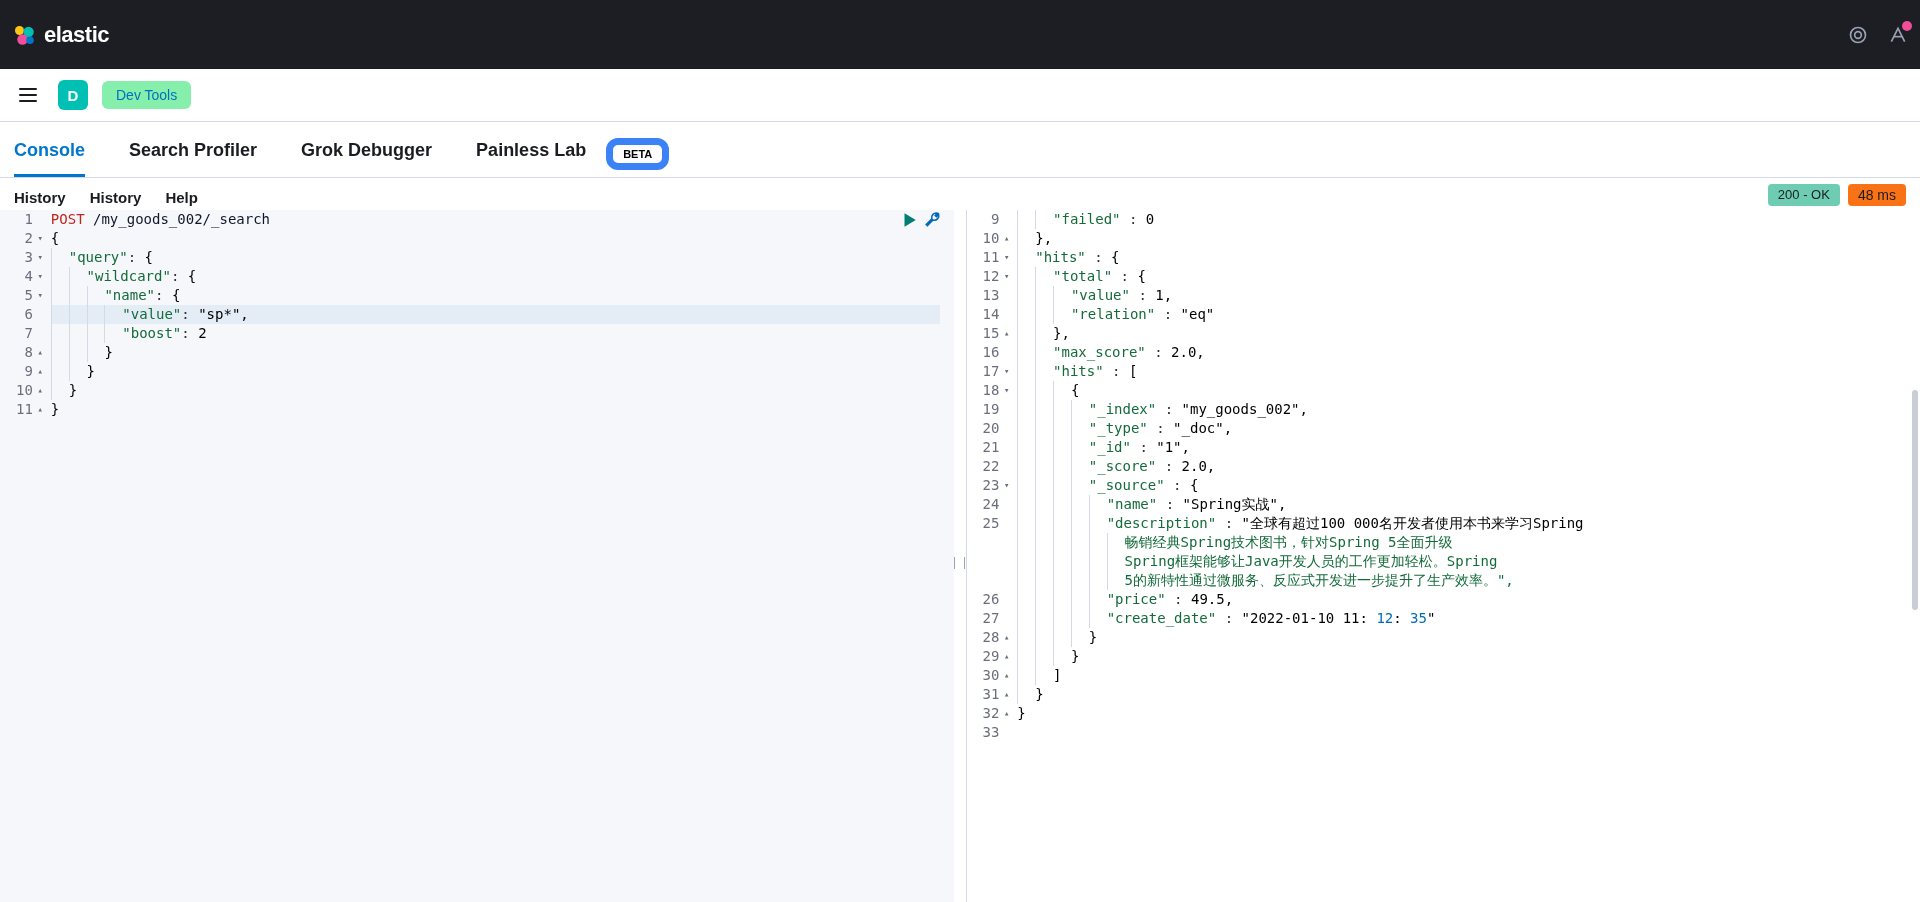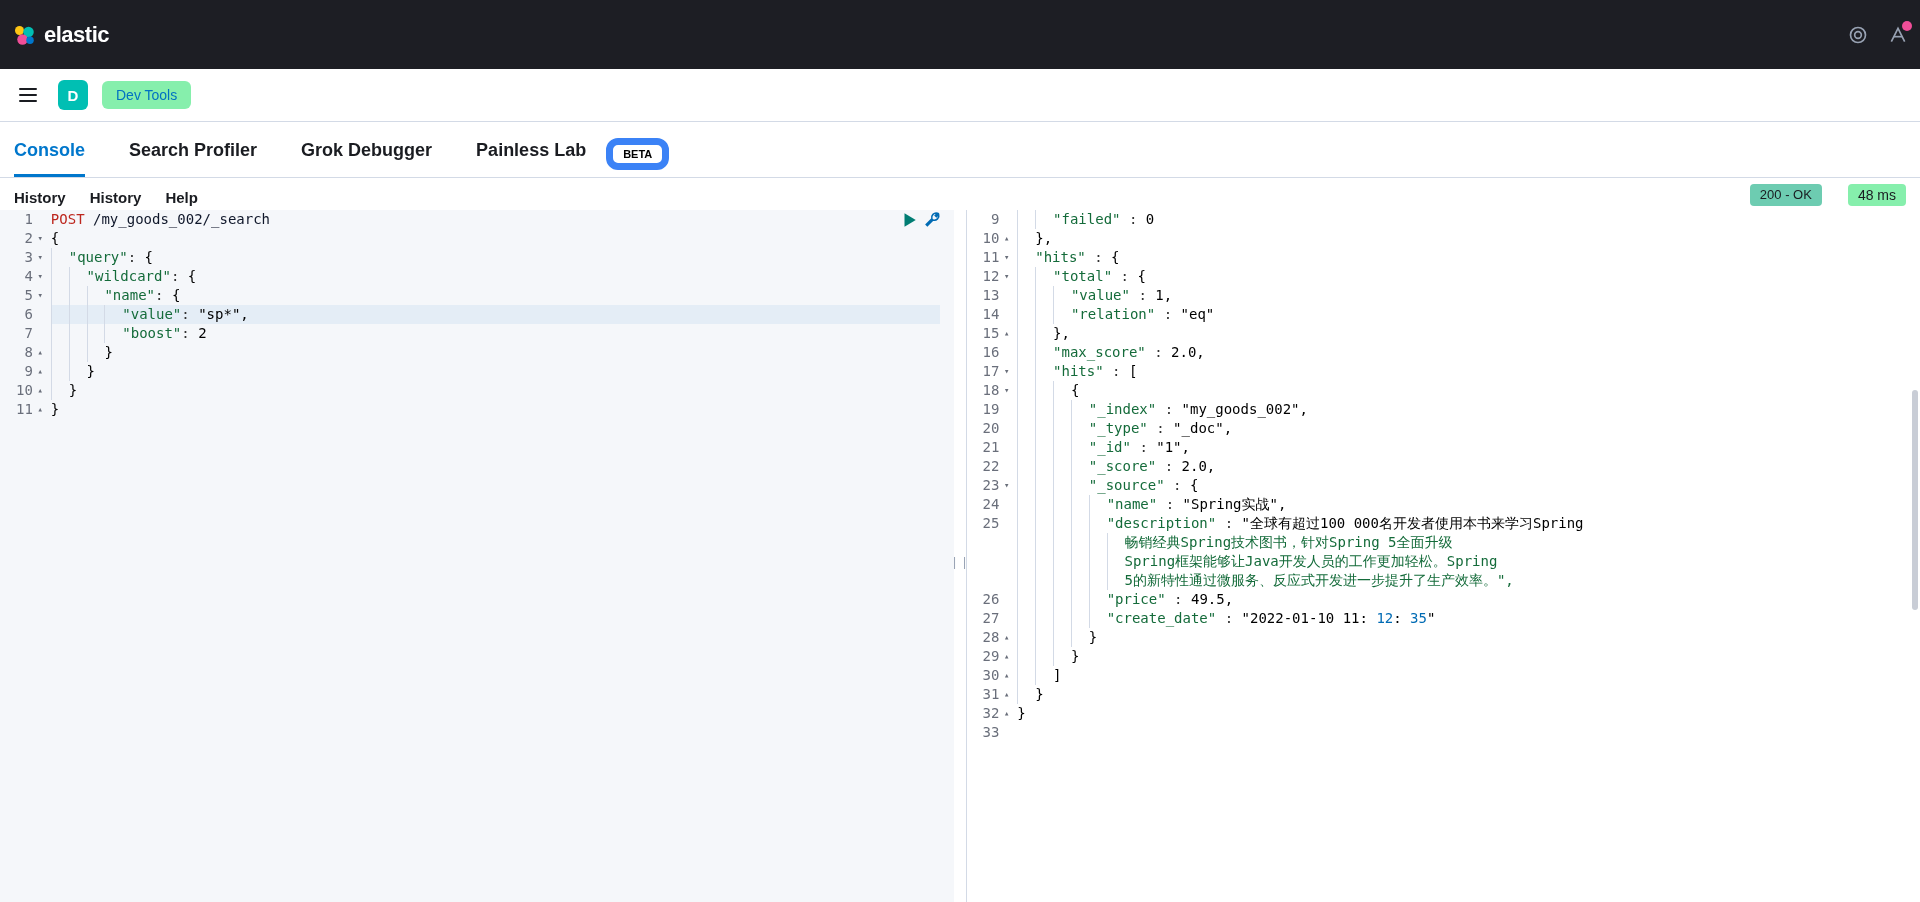--- a/index.html
+++ b/index.html
@@ -29,21 +29,21 @@
 .tab { padding: 10px 0 13px; font-size: 18px; font-weight: 700; color: #1a1c21; cursor: pointer; border-bottom: 3px solid transparent; }
 .tab.active { color: #0077cc; border-bottom-color: #0077cc; }
 .beta { font-size: 11px; font-weight: 700; border: 7px solid #3b82f6; border-radius: 12px; padding: 3px 10px; margin-left: -24px; }
 
 
 .toolbar { display: flex; align-items: flex-end; padding: 6px 14px 4px; }
 .toolbar-left { display: flex; gap: 24px; }
 .toolbar-link { font-size: 15px; font-weight: 700; color: #1a1c21; cursor: pointer; }
 .toolbar-right { margin-left: auto; display: flex; gap: 8px; }
 .status-badge { background: #6dccb1; color: #1a1c21; padding: 3px 10px; border-radius: 4px; font-size: 13px; font-weight: 500; }
-.time-badge { background: #86efac; color: #1a1c21; padding: 3px 10px; border-radius: 4px; font-size: 14px; font-weight: 500; margin-left: 18px; }
+.time-badge { background: #f97316; color: #1a1c21; padding: 3px 10px; border-radius: 4px; font-size: 14px; font-weight: 500; }
 
 
 .split { display: flex; height: calc(902px - 55px - 53px - 55px - 36px); }
 .pane { flex: 1; position: relative; overflow: hidden; }
 .splitter { width: 12px; display: flex; align-items: center; justify-content: center; cursor: col-resize; color: #98a2b3; user-select: none; font-size: 12px; }
 .editor { display: flex; font-family: "SF Mono", Menlo, Consolas, monospace; font-size: 14px; line-height: 19px; height: 100%; }
 .gutter { text-align: right; padding: 0 8px 0 16px; color: #6a6f7b; user-select: none; }
 .gutter-line { display: flex; justify-content: flex-end; align-items: center; gap: 2px; }
 .fold { font-size: 9px; color: #6a6f7b; width: 8px; display: inline-block; }
 .code { flex: 1; white-space: pre; padding-right: 4px; }

